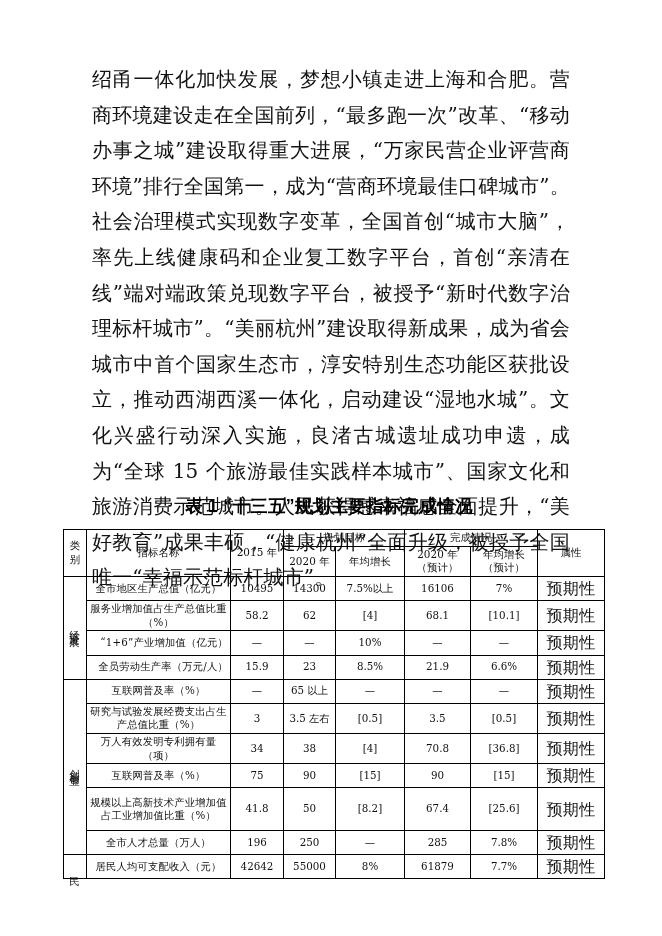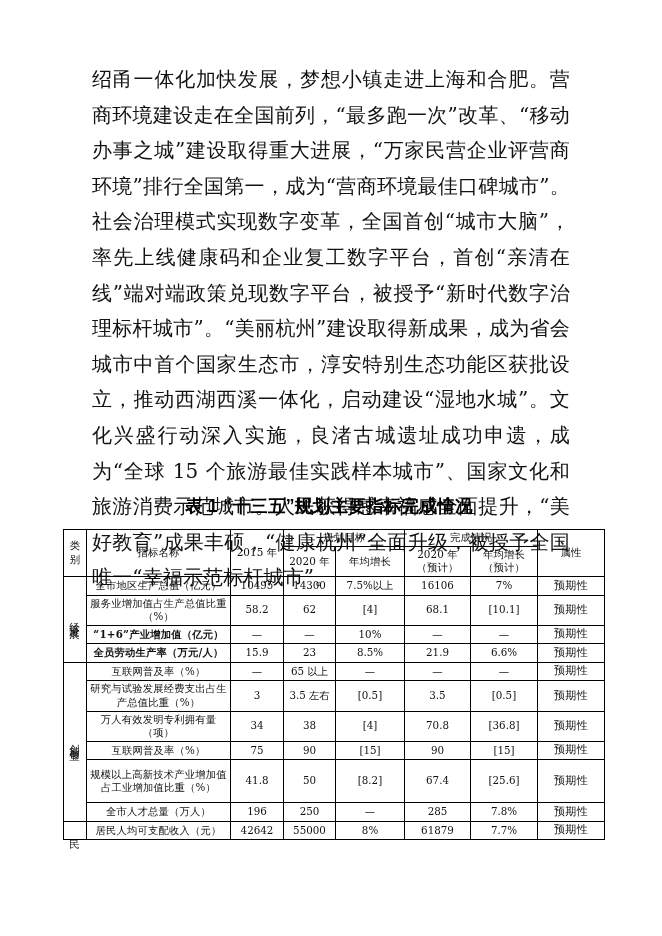--- a/index.html
+++ b/index.html
@@ -98,30 +98,29 @@
   }
   td.name {
     text-align: left;
     padding-left: 5px;
     padding-right: 3px;
     font-size: 10.3px;
     letter-spacing: 0.2px;
     margin-left: 36px;
   }
   td.name.ctr {
-    text-align: center;
+    text-align: right;
     padding-left: 2px;
-    font-weight: bold;
   }
   td.num {
     font-size: 10.3px;
     font-family: "DejaVu Serif", "Liberation Serif", serif;
   }
   td.attr {
-    font-size: 11px;
+    font-size: 16px;
     letter-spacing: 0.3px;
   }
   
   col.c-cat  { width: 23px; }
   col.c-name { width: 144px; }
   col.c-2015 { width: 53px; }
   col.c-p20  { width: 52px; }
   col.c-pg   { width: 69px; }
   col.c-a20  { width: 66px; }
   col.c-ag   { width: 67px; }

